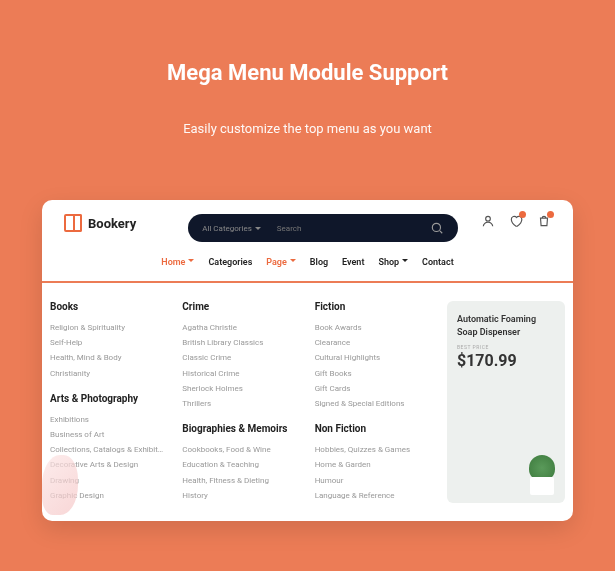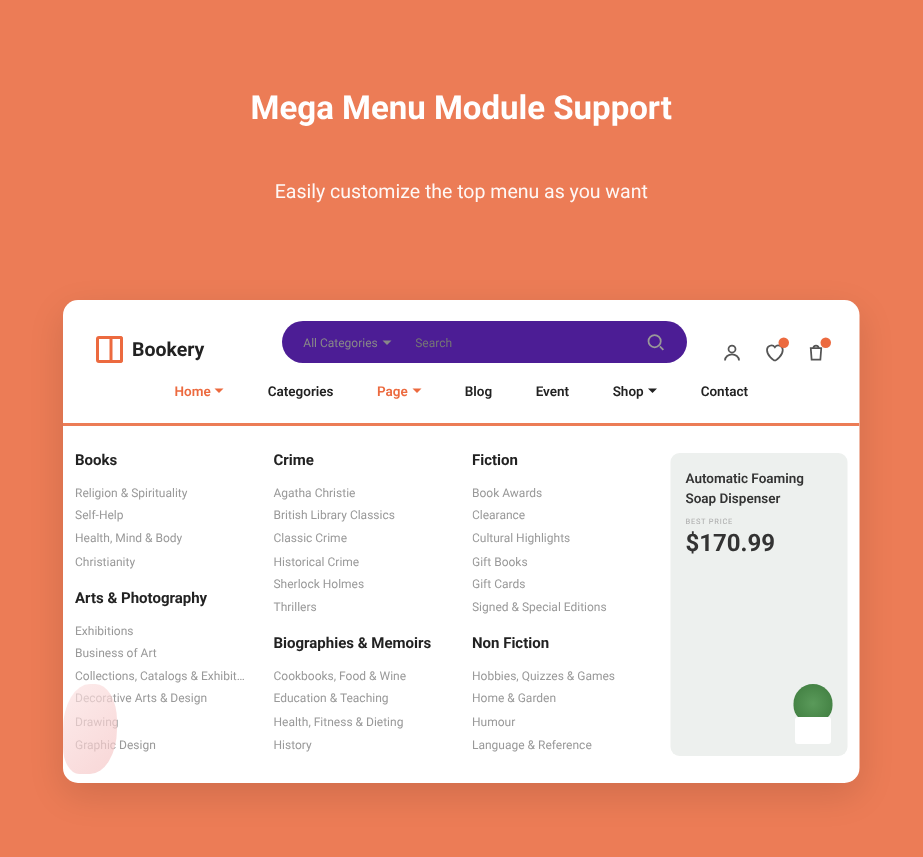--- a/index.html
+++ b/index.html
@@ -1,35 +1,35 @@
 <!DOCTYPE html>
 <html><head>
 <meta charset="utf-8">
 <style>
 *{margin:0;padding:0;box-sizing:border-box;font-family:-apple-system,BlinkMacSystemFont,"Segoe UI",Roboto,Arial,sans-serif}
 body{background:#ec7c56;width:615px;height:571px;overflow:hidden;position:relative}
 .hdr{text-align:center;padding:60px 0 0}
 .hdr h1{color:#fff;font-size:22px;font-weight:700;margin-bottom:36px}
 .hdr p{color:#fff;font-size:13px;font-weight:400;opacity:.95}
 .card{position:absolute;top:200px;left:42px;right:42px;background:#fff;border-radius:10px;box-shadow:0 8px 24px rgba(0,0,0,.12);overflow:hidden}
-.topbar{display:flex;align-items:flex-end;padding:14px 22px;gap:12px}
+.topbar{display:flex;align-items:flex-start;padding:14px 22px;gap:12px}
 .logo{display:flex;align-items:center;gap:6px}
 .logo-ic{width:18px;height:18px;border:2px solid #ec6a3f;border-radius:2px;position:relative}
 .logo-ic::after{content:'';position:absolute;width:5px;top:-2px;right:-2px;bottom:-2px;background:#fff;border:2px solid #ec6a3f;border-radius:2px}
 .logo-tx{font-weight:700;font-size:13px;color:#222}
-.srch{flex:1;display:flex;align-items:center;background:#4c1d95;border-radius:18px;height:28px;padding:0 14px;max-width:270px;margin-left:40px}
+.srch{flex:1;display:flex;align-items:center;background:#0f172a;border-radius:18px;height:28px;padding:0 14px;max-width:270px;margin-left:40px}
 .srch .cat{font-size:8px;color:#888;padding-right:8px;display:flex;align-items:center;gap:3px;white-space:nowrap}
 .srch .cat::after{content:'';border:3px solid transparent;border-top-color:#888;margin-top:3px}
 .srch input{flex:1;border:none;background:transparent;font-size:8px;color:#888;outline:none;margin-left:8px}
 .srch .sico{margin-left:auto}
 .ricons{margin-left:auto;display:flex;gap:14px;align-items:center}
 .ic{position:relative;color:#555}
 .ic svg{width:14px;height:14px;display:block}
 .dot{position:absolute;top:-3px;right:-3px;width:7px;height:7px;background:#ec6a3f;border-radius:50%}
-.nav{display:flex;justify-content:center;gap:29px;padding:0 22px 14px;border-bottom:2px solid #ec7c56}
+.nav{display:flex;justify-content:center;gap:14px;padding:0 22px 14px;border-bottom:2px solid #ec7c56}
 .nav a{font-size:9px;font-weight:600;color:#222;text-decoration:none;display:flex;align-items:center;gap:3px}
 .nav a.on{color:#ec6a3f}
 .nav a .ar::after{content:'';border:3px solid transparent;border-top-color:currentColor;margin-top:3px;display:inline-block}
 .mega{display:flex;padding:18px 8px;gap:18px}
 .col{flex:1;min-width:0}
 .col h3{font-size:10px;font-weight:700;color:#222;margin-bottom:8px;margin-top:0}
 .col h3.sp{margin-top:12px}
 .col ul{list-style:none}
 .col li{font-size:8px;color:#999;line-height:1.9;white-space:nowrap;overflow:hidden;text-overflow:ellipsis}
 .promo{width:118px;background:#edf0ee;border-radius:6px;padding:12px 10px;position:relative;min-height:150px}

